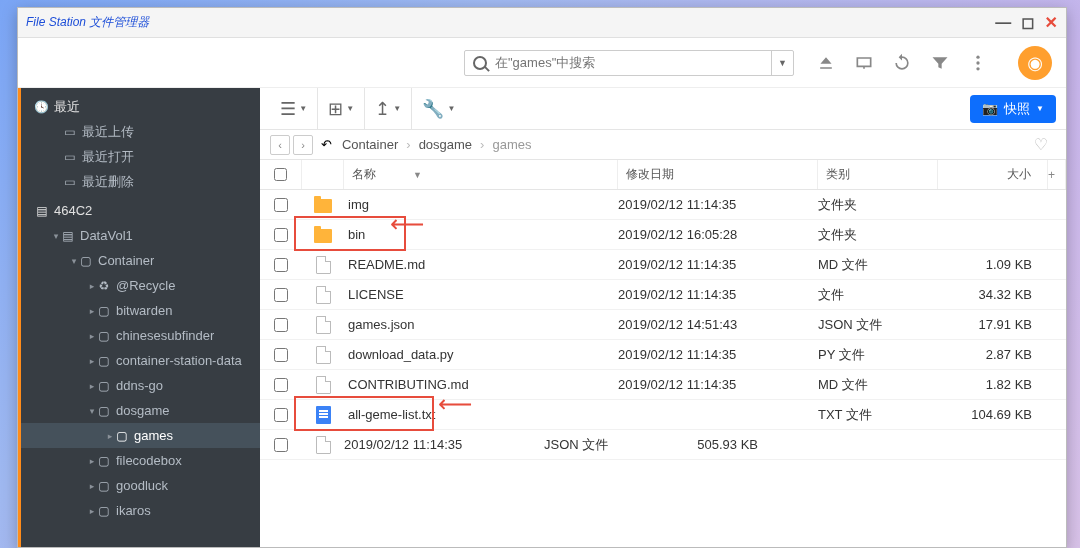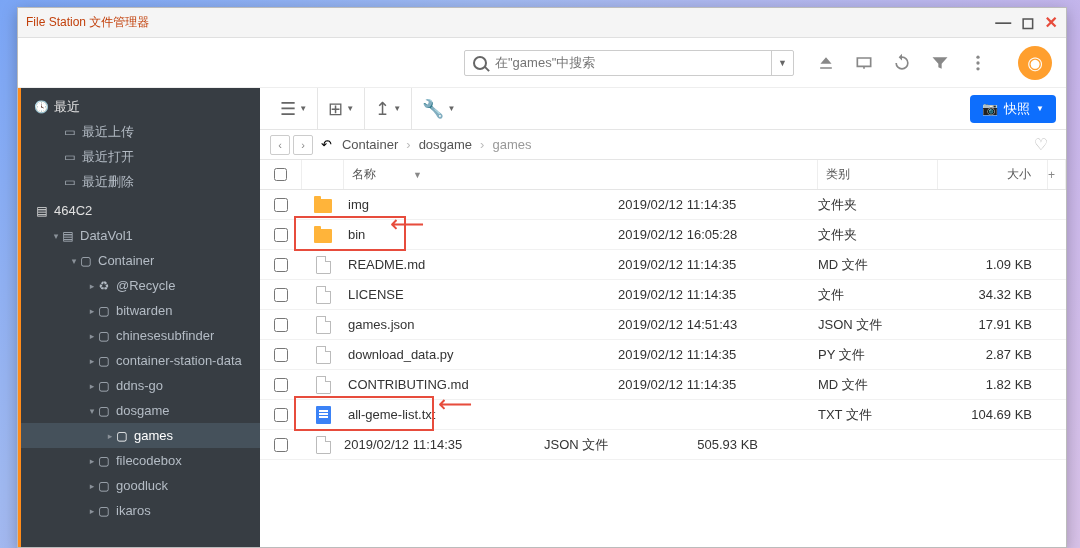--- a/index.html
+++ b/index.html
@@ -1,19 +1,19 @@
 <!DOCTYPE html>
 <html><head>
 <meta charset="utf-8">
 <style>
 * { margin: 0; padding: 0; box-sizing: border-box; font-family: -apple-system, "Segoe UI", "Microsoft YaHei", Arial, sans-serif; }
 body { width: 1080px; height: 548px; overflow: hidden; background: linear-gradient(135deg, #7aa5f5 0%, #9fb8f0 30%, #c7b5eb 70%, #d8c2e8 100%); position: relative; }
 .window { position: absolute; left: 17px; top: 7px; width: 1050px; height: 541px; background: #fff; border: 1px solid #bbb; box-shadow: 0 4px 14px rgba(0,0,0,0.25); overflow: hidden; }
 .titlebar { height: 30px; background: #f5f5f5; border-bottom: 1px solid #e0e0e0; display: flex; align-items: center; padding: 0 8px; }
-.titlebar .title { font-size: 12px; color: #c2410c; }
+.titlebar .title { font-size: 12px; color: #1d4ed8; font-style: italic; }
 .title-controls { margin-left: auto; display: flex; gap: 10px; align-items: center; }
 .title-controls span { font-size: 16px; font-weight: bold; cursor: pointer; }
 .min-btn { color: #555; }
 .max-btn { color: #555; }
 .close-btn { color: #e74c3c; }
 .topbar { height: 50px; background: #fff; display: flex; align-items: center; padding: 0 14px; border-bottom: 1px solid #eee; }
 .app-logo { display: flex; align-items: center; gap: 8px; font-size: 26px; color: #ff8c1a; font-weight: 300; }
 .app-logo .folder-ico { width: 28px; height: 22px; background: #ff8c1a; border-radius: 2px; position: relative; }
 .app-logo .folder-ico:before { content: ""; position: absolute; left: 2px; top: -4px; width: 10px; height: 6px; background: #ff8c1a; border-radius: 2px 2px 0 0; }
 .search-wrap { margin-left: auto; display: flex; align-items: center; }
@@ -253,20 +253,21 @@
 
       <div class="grid-head">
         <div class="col-check">
             <input type="checkbox" style="">
           </div>
         <div class="col-icon"></div>
         <div class="col-name">
             <span>名称</span>
             <span class="sort-arrow">▼</span>
           </div>
+        <div class="col-date">修改日期</div>
         <div class="col-type">类别</div>
         <div class="col-size">大小</div>
         <div class="col-plus">+</div>
       </div>
 
       <div id="file-list" class="grid-body">
           <div class="file-row">
             <div class="col-check">
               <input type="checkbox" style="">
             </div>

